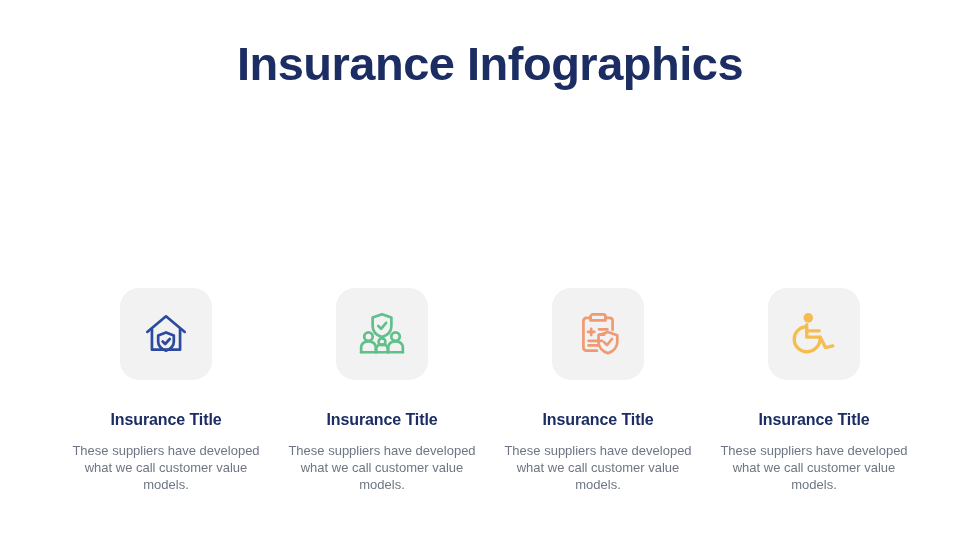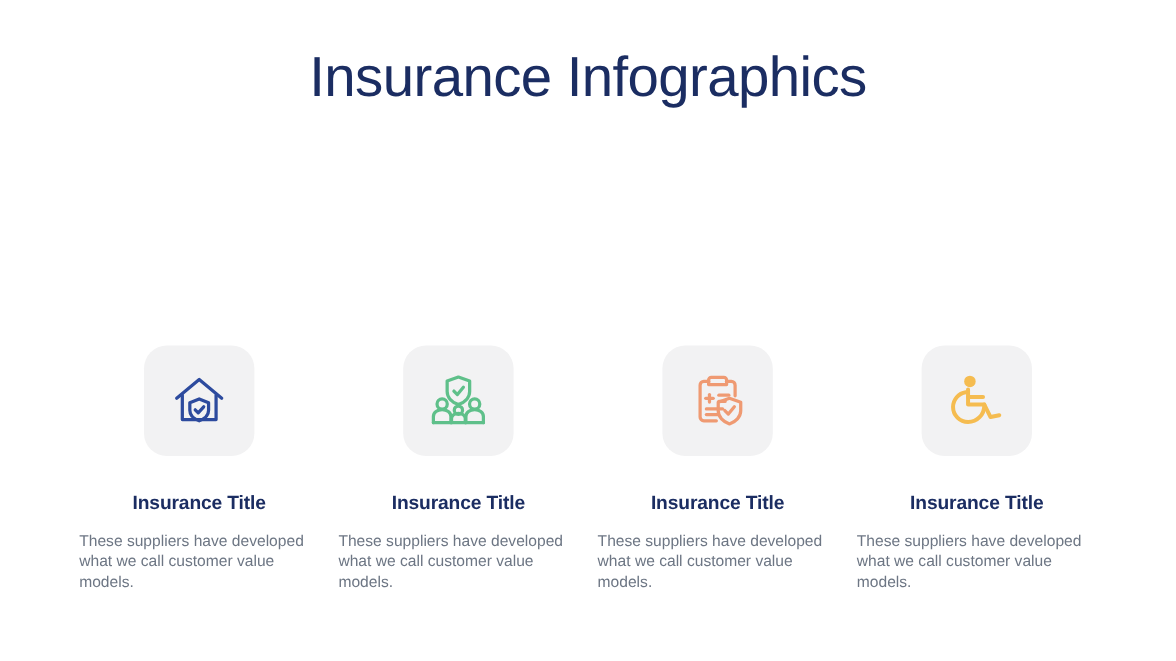--- a/index.html
+++ b/index.html
@@ -22,21 +22,21 @@
   }
 
   
   .page-title {
     position: absolute;
     top: 38px;
     left: 0;
     width: 980px;
     text-align: center;
     font-size: 47px;
-    font-weight: 400;
+    font-weight: 700;
     letter-spacing: -0.5px;
     color: #1b2d62;
     line-height: 1.1;
   }
 
   
   .umbrella {
     position: absolute;
     left: 340px;
     top: 125px;
@@ -91,21 +91,21 @@
     font-weight: 700;
     color: #1b2d62;
     letter-spacing: -0.1px;
     text-align: center;
   }
   .col-desc {
     margin-top: 13px;
     font-size: 13px;
     line-height: 17px;
     color: #6d7684;
-    text-align: left;
+    text-align: center;
     width: 200px;
   }
 </style>
 </head>
 <body style="background: rgb(255, 255, 255);">
 
 <div class="slide">
 
   <div class="page-title" style="color: rgb(27, 45, 98);">Insurance Infographics</div>
 

